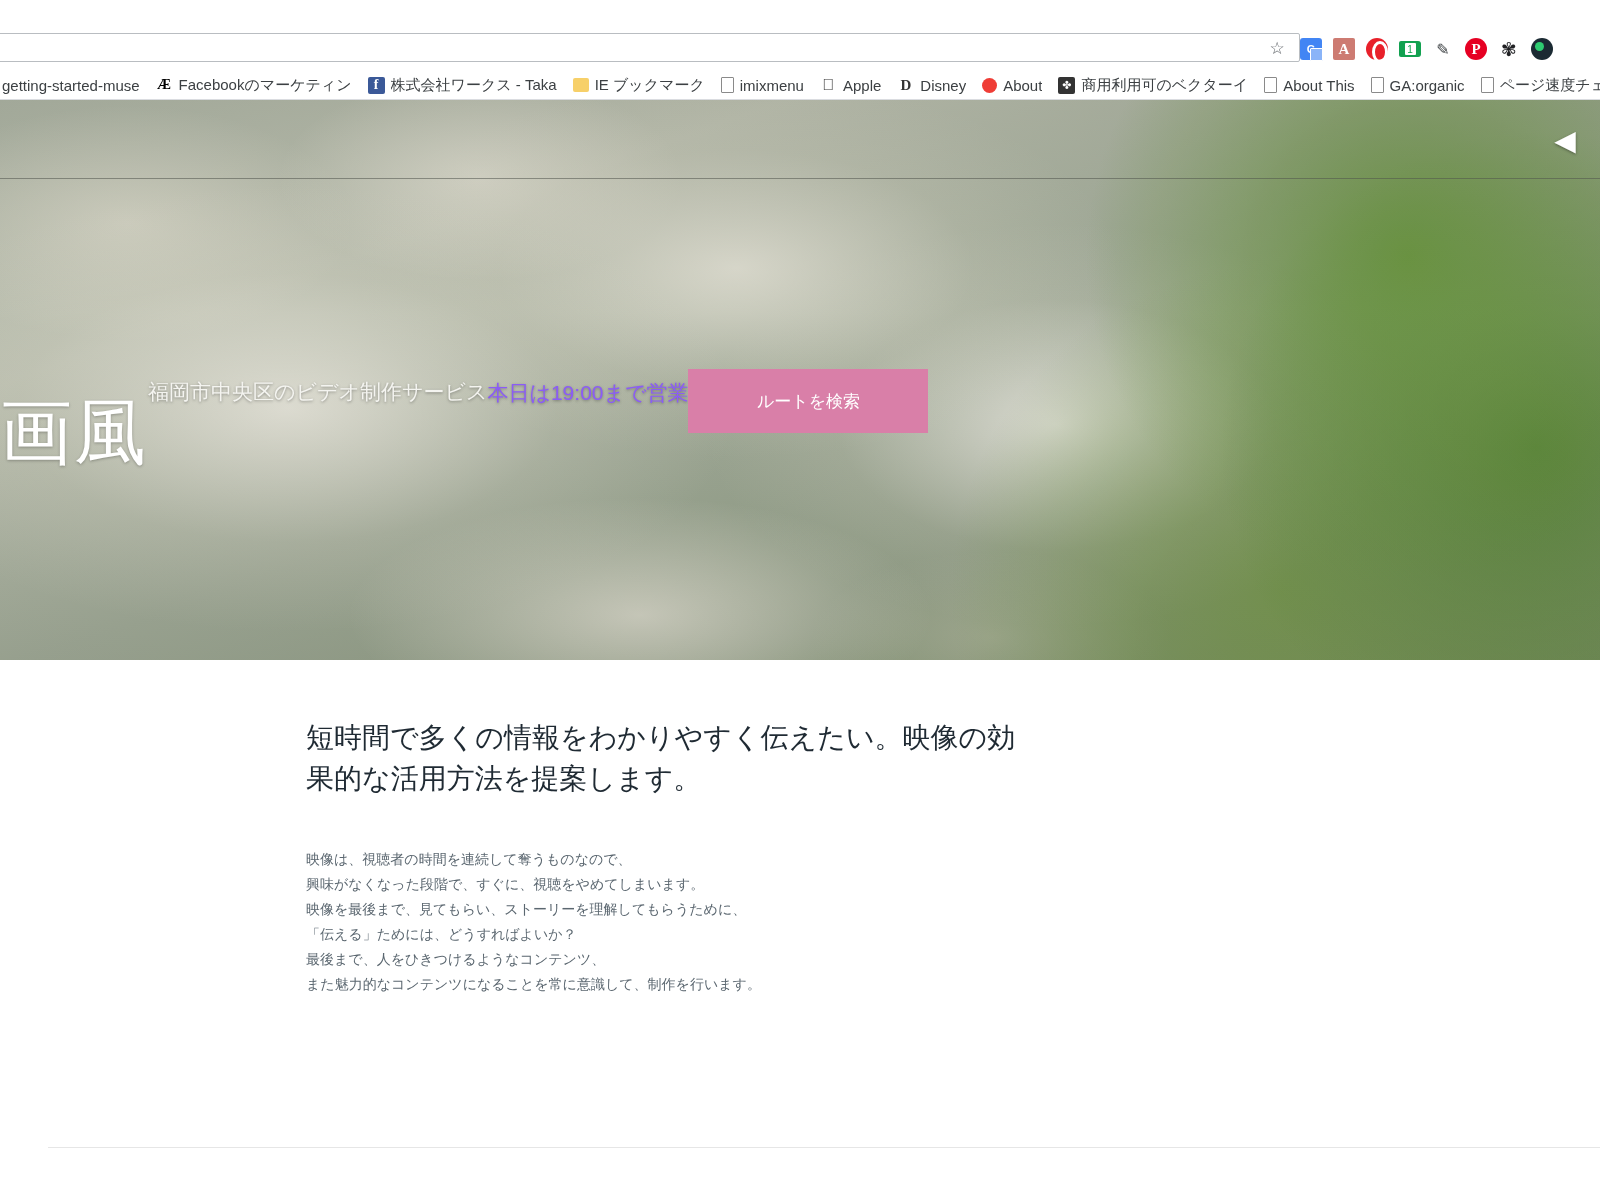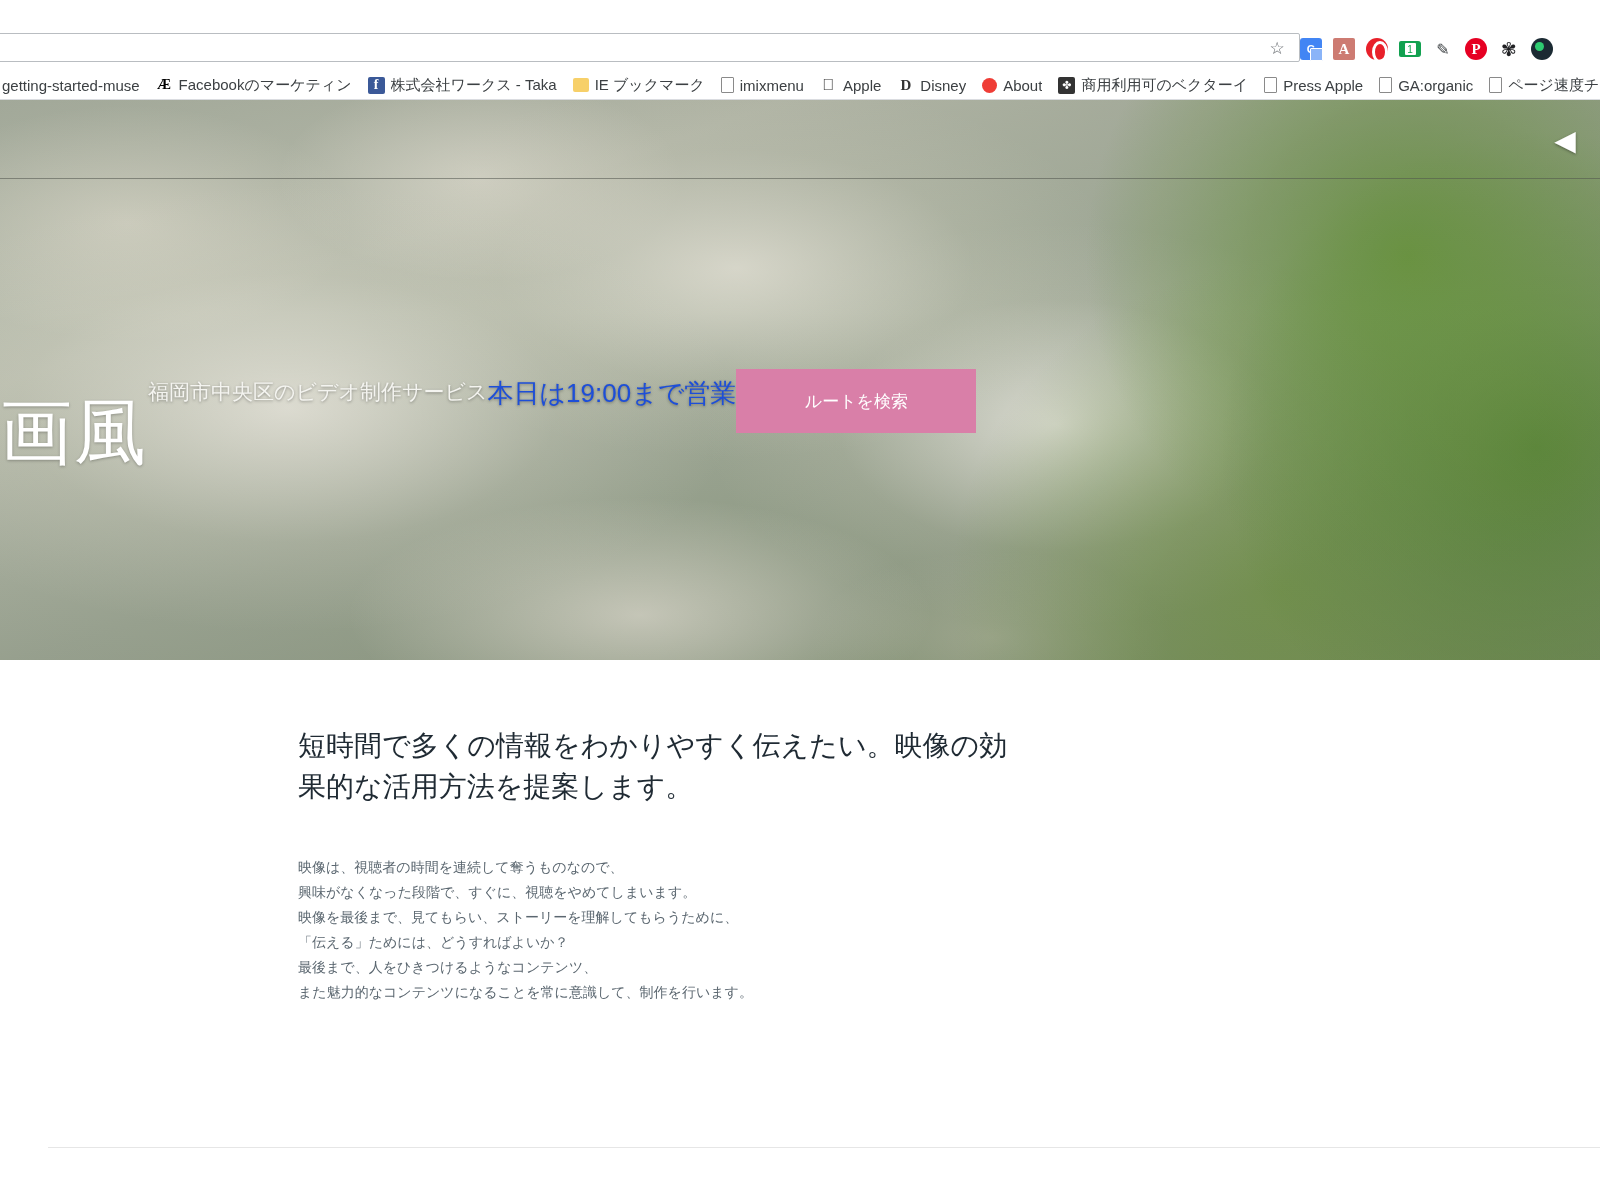--- a/index.html
+++ b/index.html
@@ -147,21 +147,21 @@
     letter-spacing: 2px;
     text-shadow: 0 1px 3px rgba(0,0,0,0.28);
   }
   .hero-sub {
     margin-top: 24px;
     font-size: 21px; color: #f4f4f0; font-weight: 400;
     text-shadow: 0 1px 3px rgba(0,0,0,0.35);
   }
   .hero-hours {
     margin-top: 26px;
-    font-size: 26px; color: #1d4ed8; font-weight: 400;
+    font-size: 21px; color: #8b5cf6; font-weight: 400;
     text-shadow: 0 1px 3px rgba(0,0,0,0.35);
   }
   .hero-cta {
     margin-top: 42px;
     width: 240px; height: 64px;
     background: #d97fa8;
     border: none;
     color: #ffffff; font-size: 17px;
     display: flex; align-items: center; justify-content: center;
     cursor: pointer;
@@ -171,22 +171,22 @@
     position: absolute; right: 22px; top: 26px;
     width: 26px; height: 30px;
     color: #ffffff; font-size: 28px; line-height: 30px;
     text-align: center;
     text-shadow: 0 1px 3px rgba(0,0,0,0.4);
     cursor: pointer;
   }
 
   
   .content {
-    position: absolute; top: 560px; left: 0; width: 1461px;
-    padding: 16px 0 0 298px;
+    position: absolute; top: 560px; left: 8px; width: 1461px;
+    padding: 8px 0 0 298px;
   }
   .lead {
     margin-top: 50px;
     font-family: "Liberation Serif", "DejaVu Serif", serif;
     font-size: 28px; line-height: 1.45; color: #1f2a33;
     max-width: 720px; font-weight: 400;
   }
   .body-copy {
     margin-top: 48px;
     font-size: 14px; line-height: 1.78; color: #5b6770;
@@ -253,21 +253,21 @@
     <div class="bm">
       <span class="bm-ico ico-about"></span>
       <span class="bm-label">About</span>
     </div>
     <div class="bm">
       <span class="bm-ico ico-vector">✤</span>
       <span class="bm-label">商用利用可のベクターイ</span>
     </div>
     <div class="bm">
       <span class="bm-ico ico-doc"></span>
-      <span class="bm-label">Press Apple</span>
+      <span class="bm-label">About This</span>
     </div>
     <div class="bm">
       <span class="bm-ico ico-doc"></span>
       <span class="bm-label">GA:organic</span>
     </div>
     <div class="bm">
       <span class="bm-ico ico-doc"></span>
       <span class="bm-label">ページ速度チェックブック</span>
     </div>
   </div>

